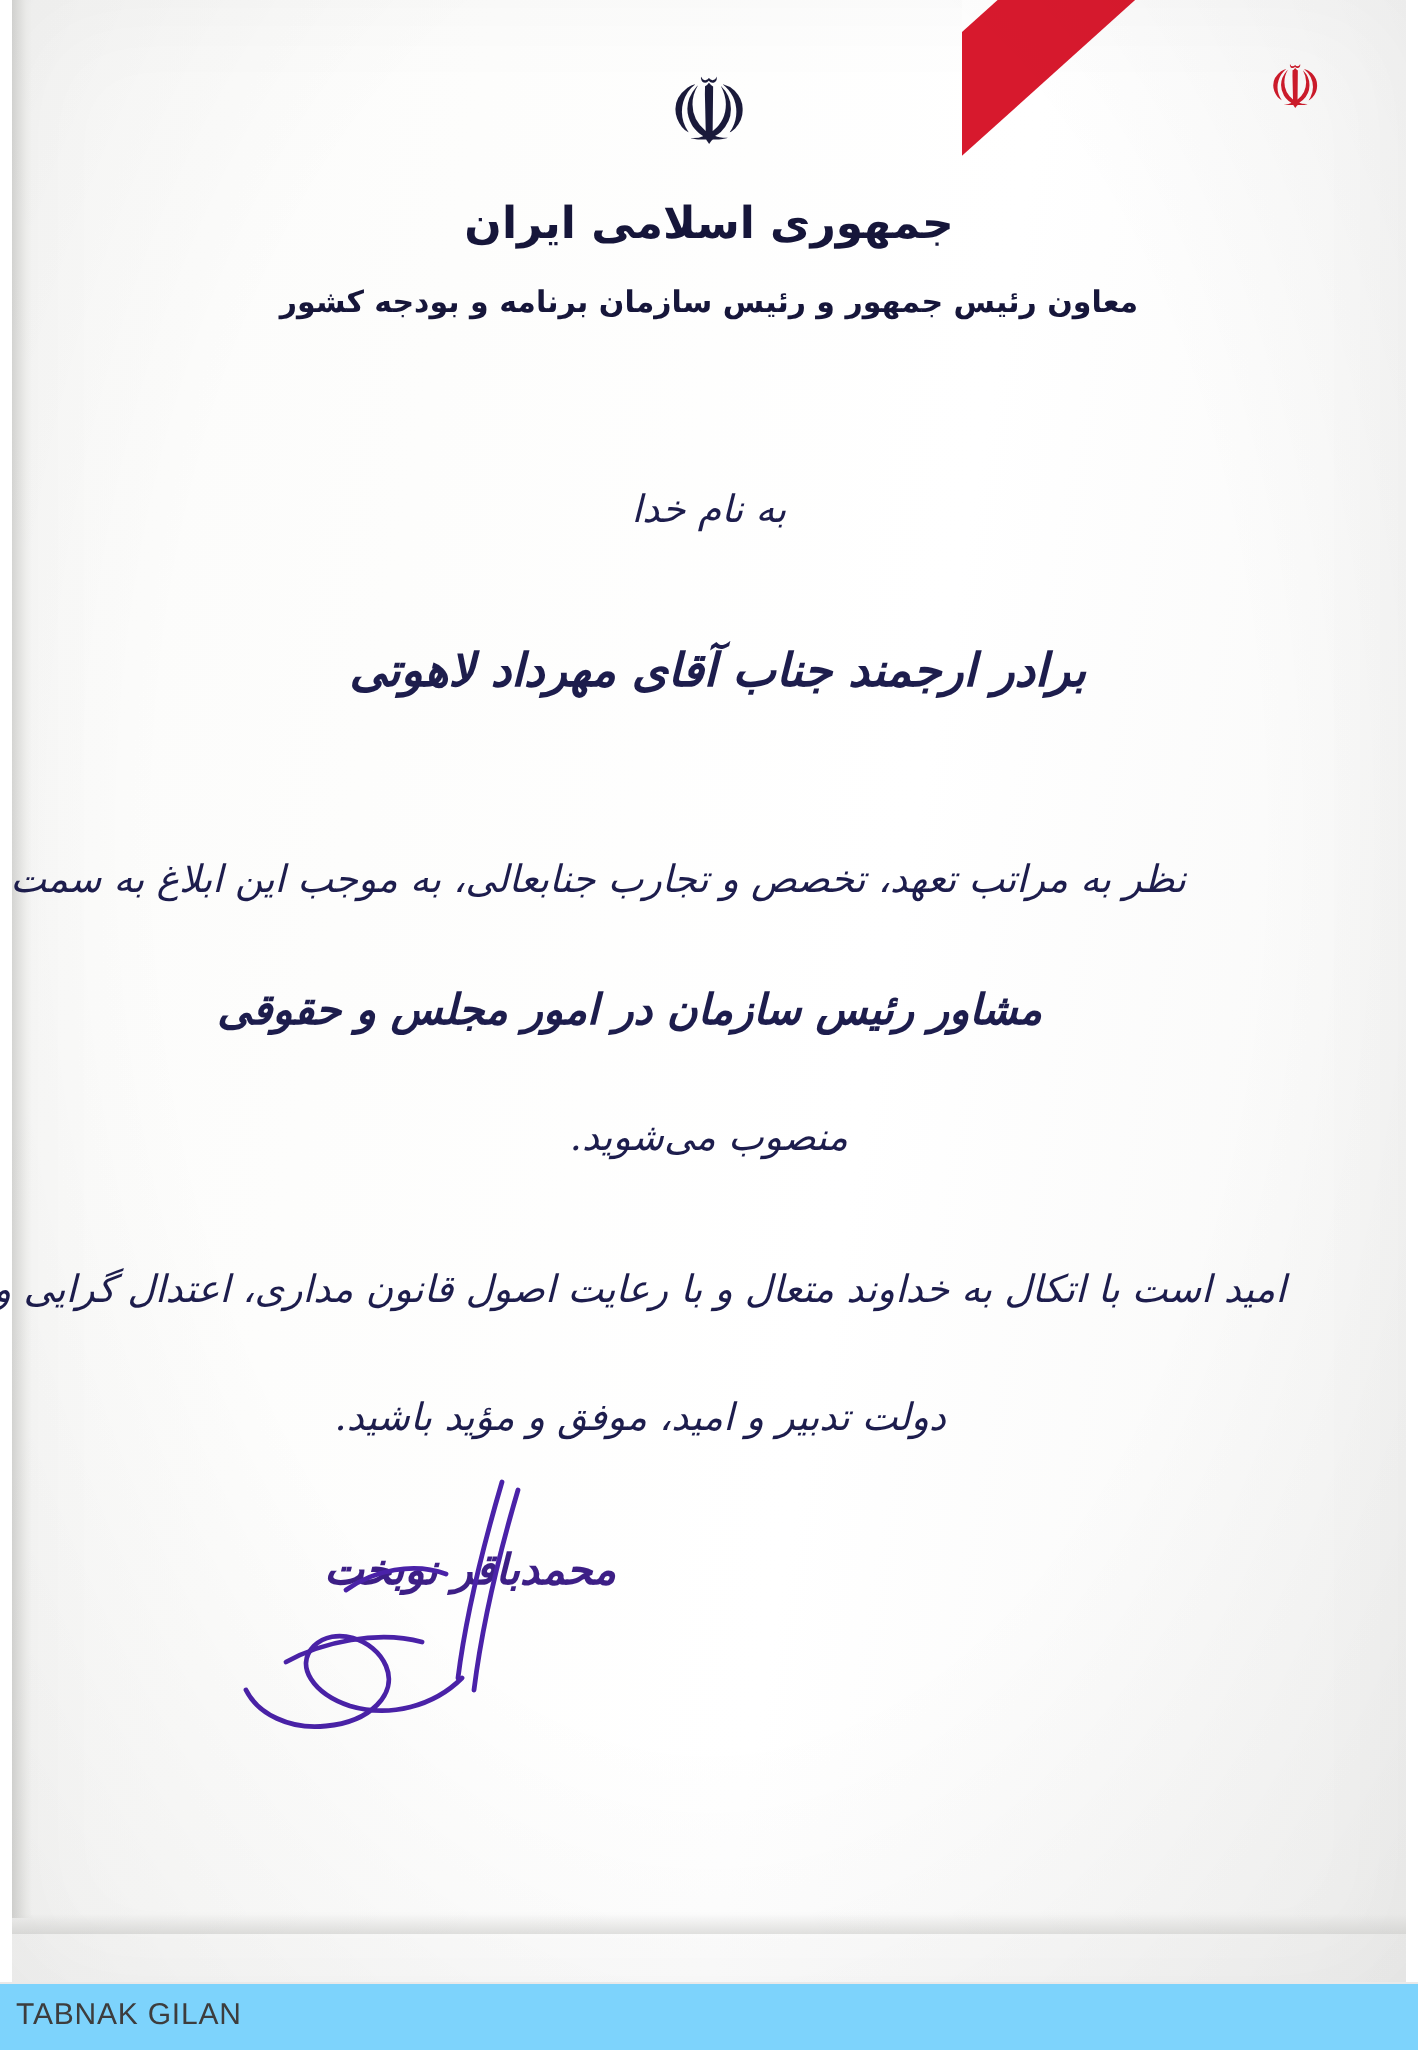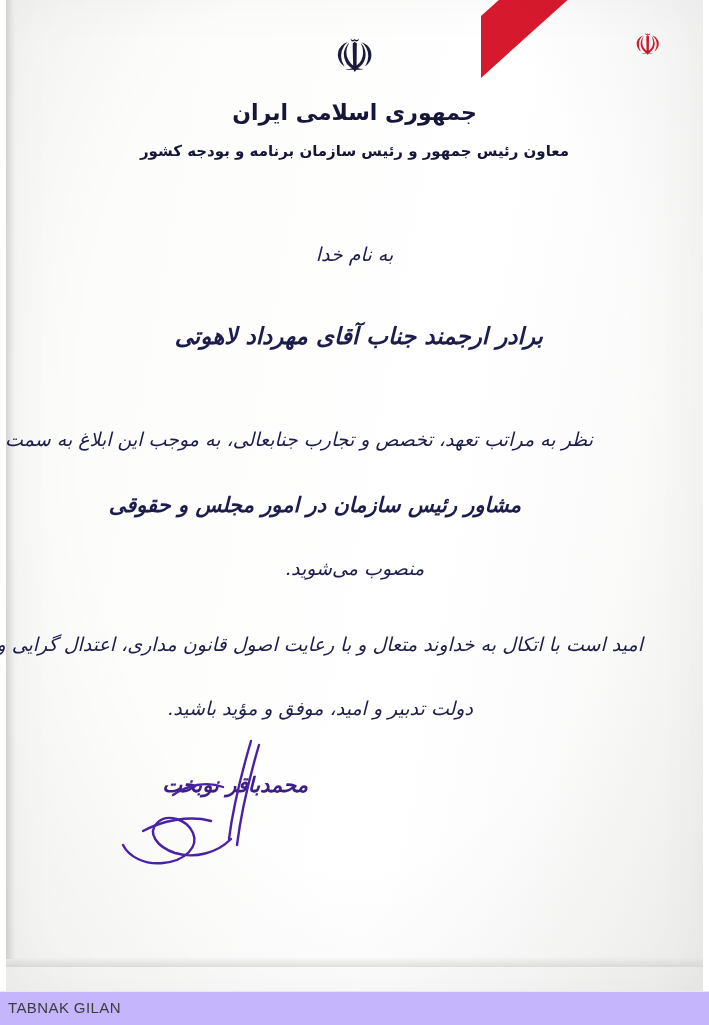--- a/index.html
+++ b/index.html
@@ -186,21 +186,21 @@
     color: #4a22a8;
   }
 
   
   .watermark {
     position: absolute;
     left: 0;
     bottom: 0;
     width: 709px;
     height: 33px;
-    background: #c4b5fd;
+    background: #7dd3fc;
     border-top: 1px solid #e9e9e9;
   }
   .watermark span {
     position: absolute;
     left: 8px;
     top: 7px;
     color: #3d3d3d;
     font-family: "Liberation Sans", sans-serif;
     font-size: 15px;
     letter-spacing: 0.4px;

